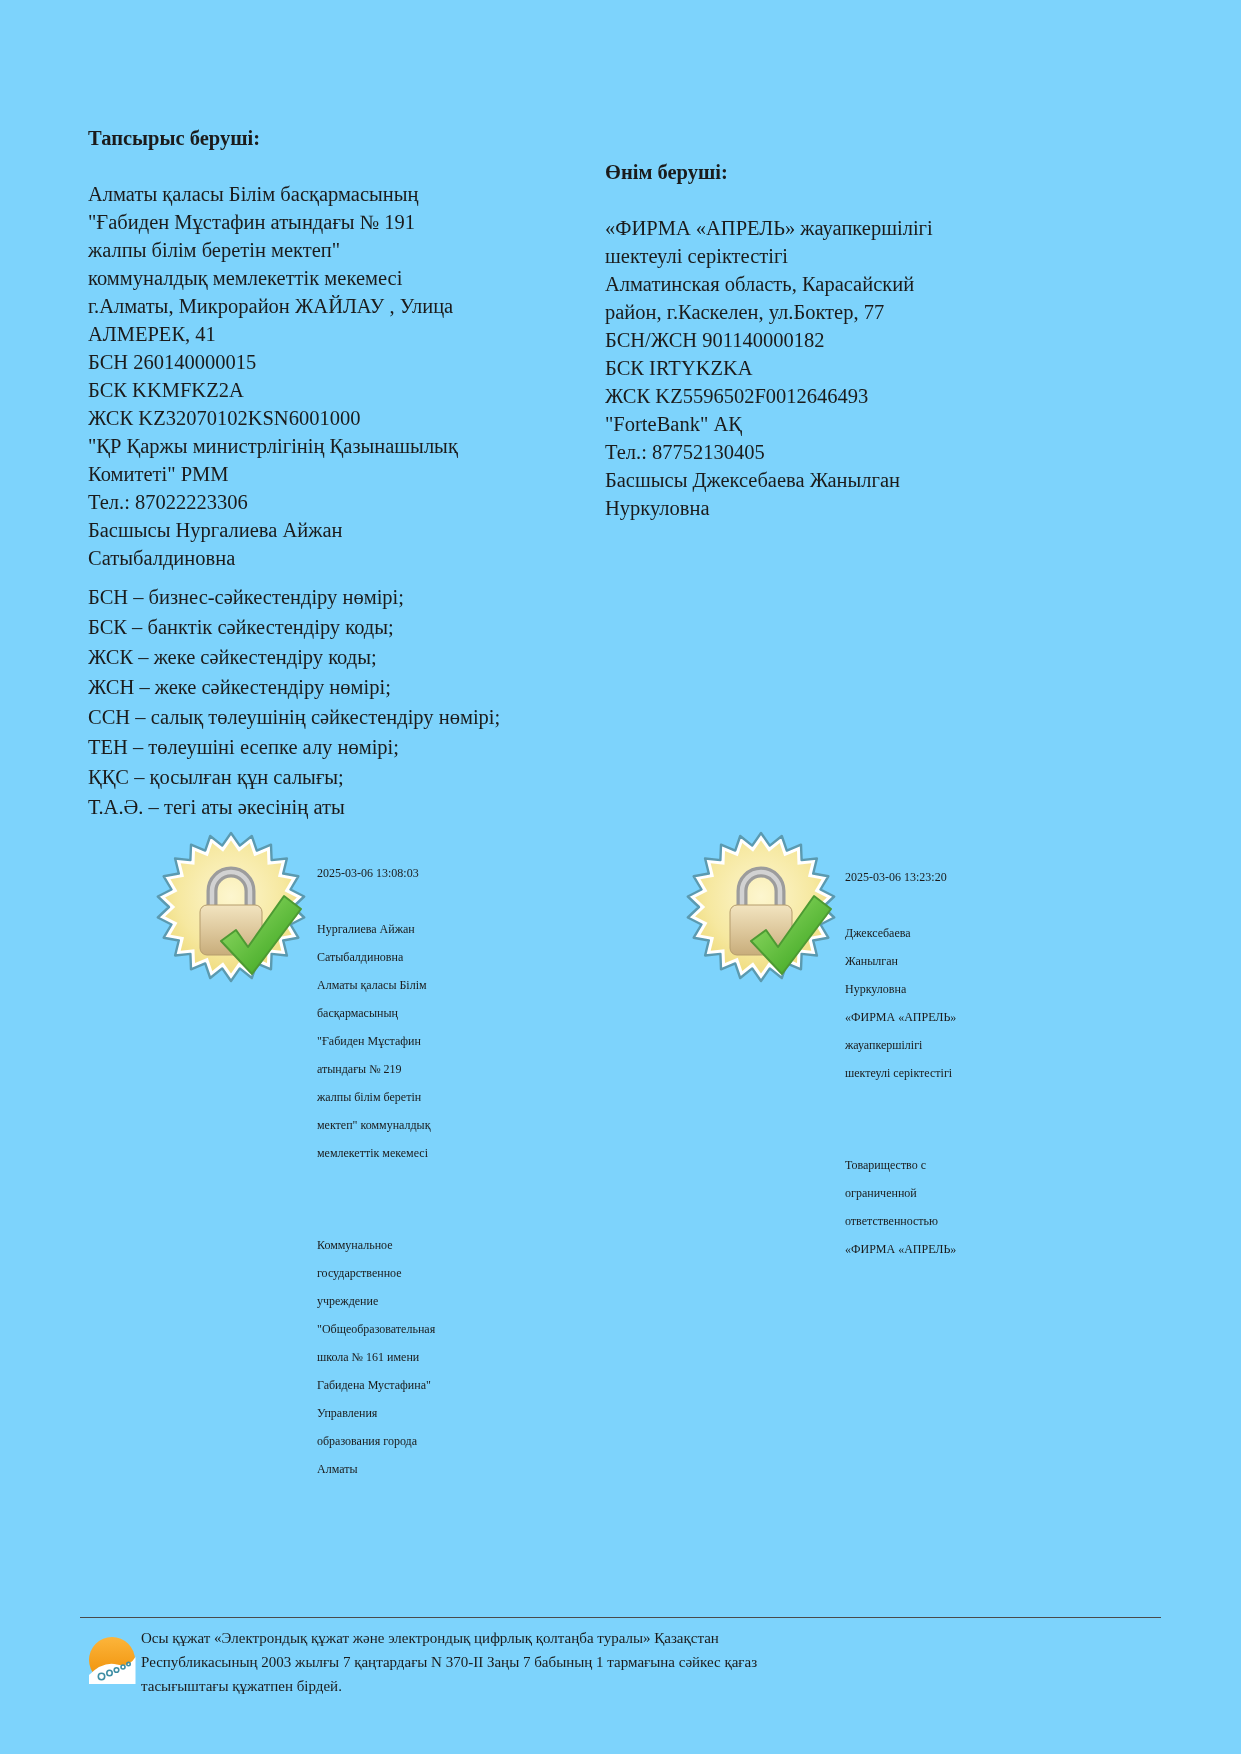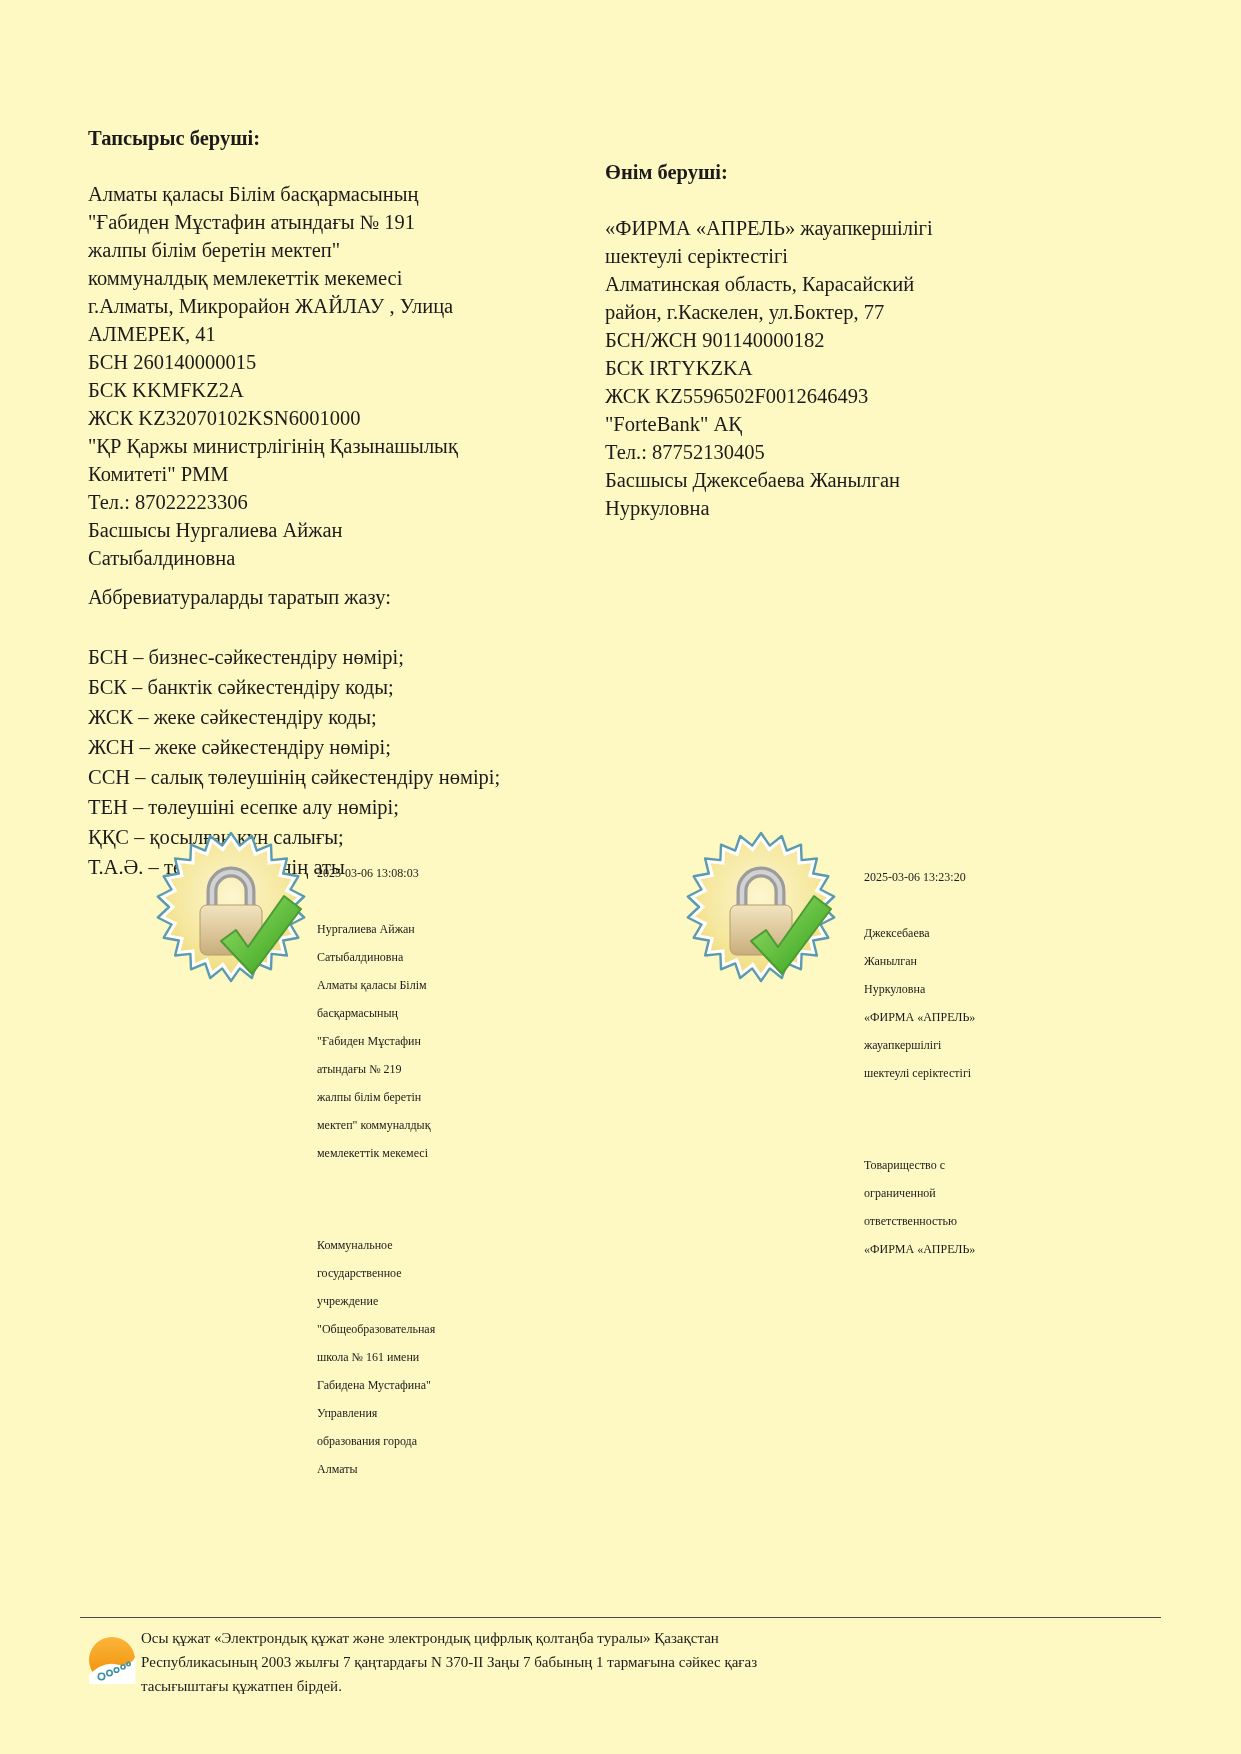--- a/index.html
+++ b/index.html
@@ -1,32 +1,32 @@
 <!DOCTYPE html>
 <html><head>
 <meta charset="utf-8">
 <style>
   html,body{margin:0;padding:0;background:#ffffff;}
   .page{
-    position:relative;width:1241px;height:1754px;background:#fef9c3;
+    position:relative;width:1241px;height:1754px;background:#7dd3fc;
     font-family:"Liberation Serif","DejaVu Serif",serif;color:#1b1b1b;
     overflow:hidden;
   }
   .blk{position:absolute;white-space:pre-line;font-size:20.5px;line-height:28px;}
   .blk .title{font-weight:bold;}
   .customer{left:88px;top:96px;width:480px;}
   .supplier{left:605px;top:130px;width:480px;}
   .abbrev{left:88px;top:552px;width:600px;line-height:30px;}
   .sig-icon{position:absolute;width:152px;height:152px;}
   .sig-icon svg{overflow:visible;display:block;}
   .sig-icon-left{left:155px;top:831px;}
   .sig-icon-right{left:685px;top:831px;}
   .sig-text{position:absolute;white-space:pre-line;font-size:12px;line-height:28px;width:268px;}
   .sig-text-left{left:317px;top:831px;}
-  .sig-text-right{left:864px;top:835px;}
+  .sig-text-right{left:845px;top:835px;}
   .sig-text .ru{margin-top:36px;}
   .footer-rule{position:absolute;left:80px;top:1617px;width:1081px;height:0;
     border-top:1.6px solid #4a4a4a;}
   .footer-logo{position:absolute;left:88px;top:1636px;width:48px;height:48px;}
   .footer-text{position:absolute;left:141px;top:1626px;width:990px;
     white-space:pre-line;font-size:15px;line-height:24px;}
   .defs-holder{position:absolute;width:0;height:0;overflow:hidden;}
 </style>
 </head>
 <body>
@@ -83,21 +83,20 @@
 БСН/ЖСН 901140000182
 БСК IRTYKZKA
 ЖСК KZ5596502F0012646493
 "ForteBank" АҚ
 Тел.: 87752130405
 Басшысы Джексебаева Жанылган
 Нуркуловна</div>
   </div>
 
   <div class="blk abbrev">
-    <div>Аббревиатураларды таратып жазу:</div>
     <div>БСН – бизнес-сәйкестендіру нөмірі;
 БСК – банктік сәйкестендіру коды;
 ЖСК – жеке сәйкестендіру коды;
 ЖСН – жеке сәйкестендіру нөмірі;
 ССН – салық төлеушінің сәйкестендіру нөмірі;
 ТЕН – төлеушіні есепке алу нөмірі;
 ҚҚС – қосылған құн салығы;
 Т.А.Ә. – тегі аты әкесінің аты</div>
   </div>
 

